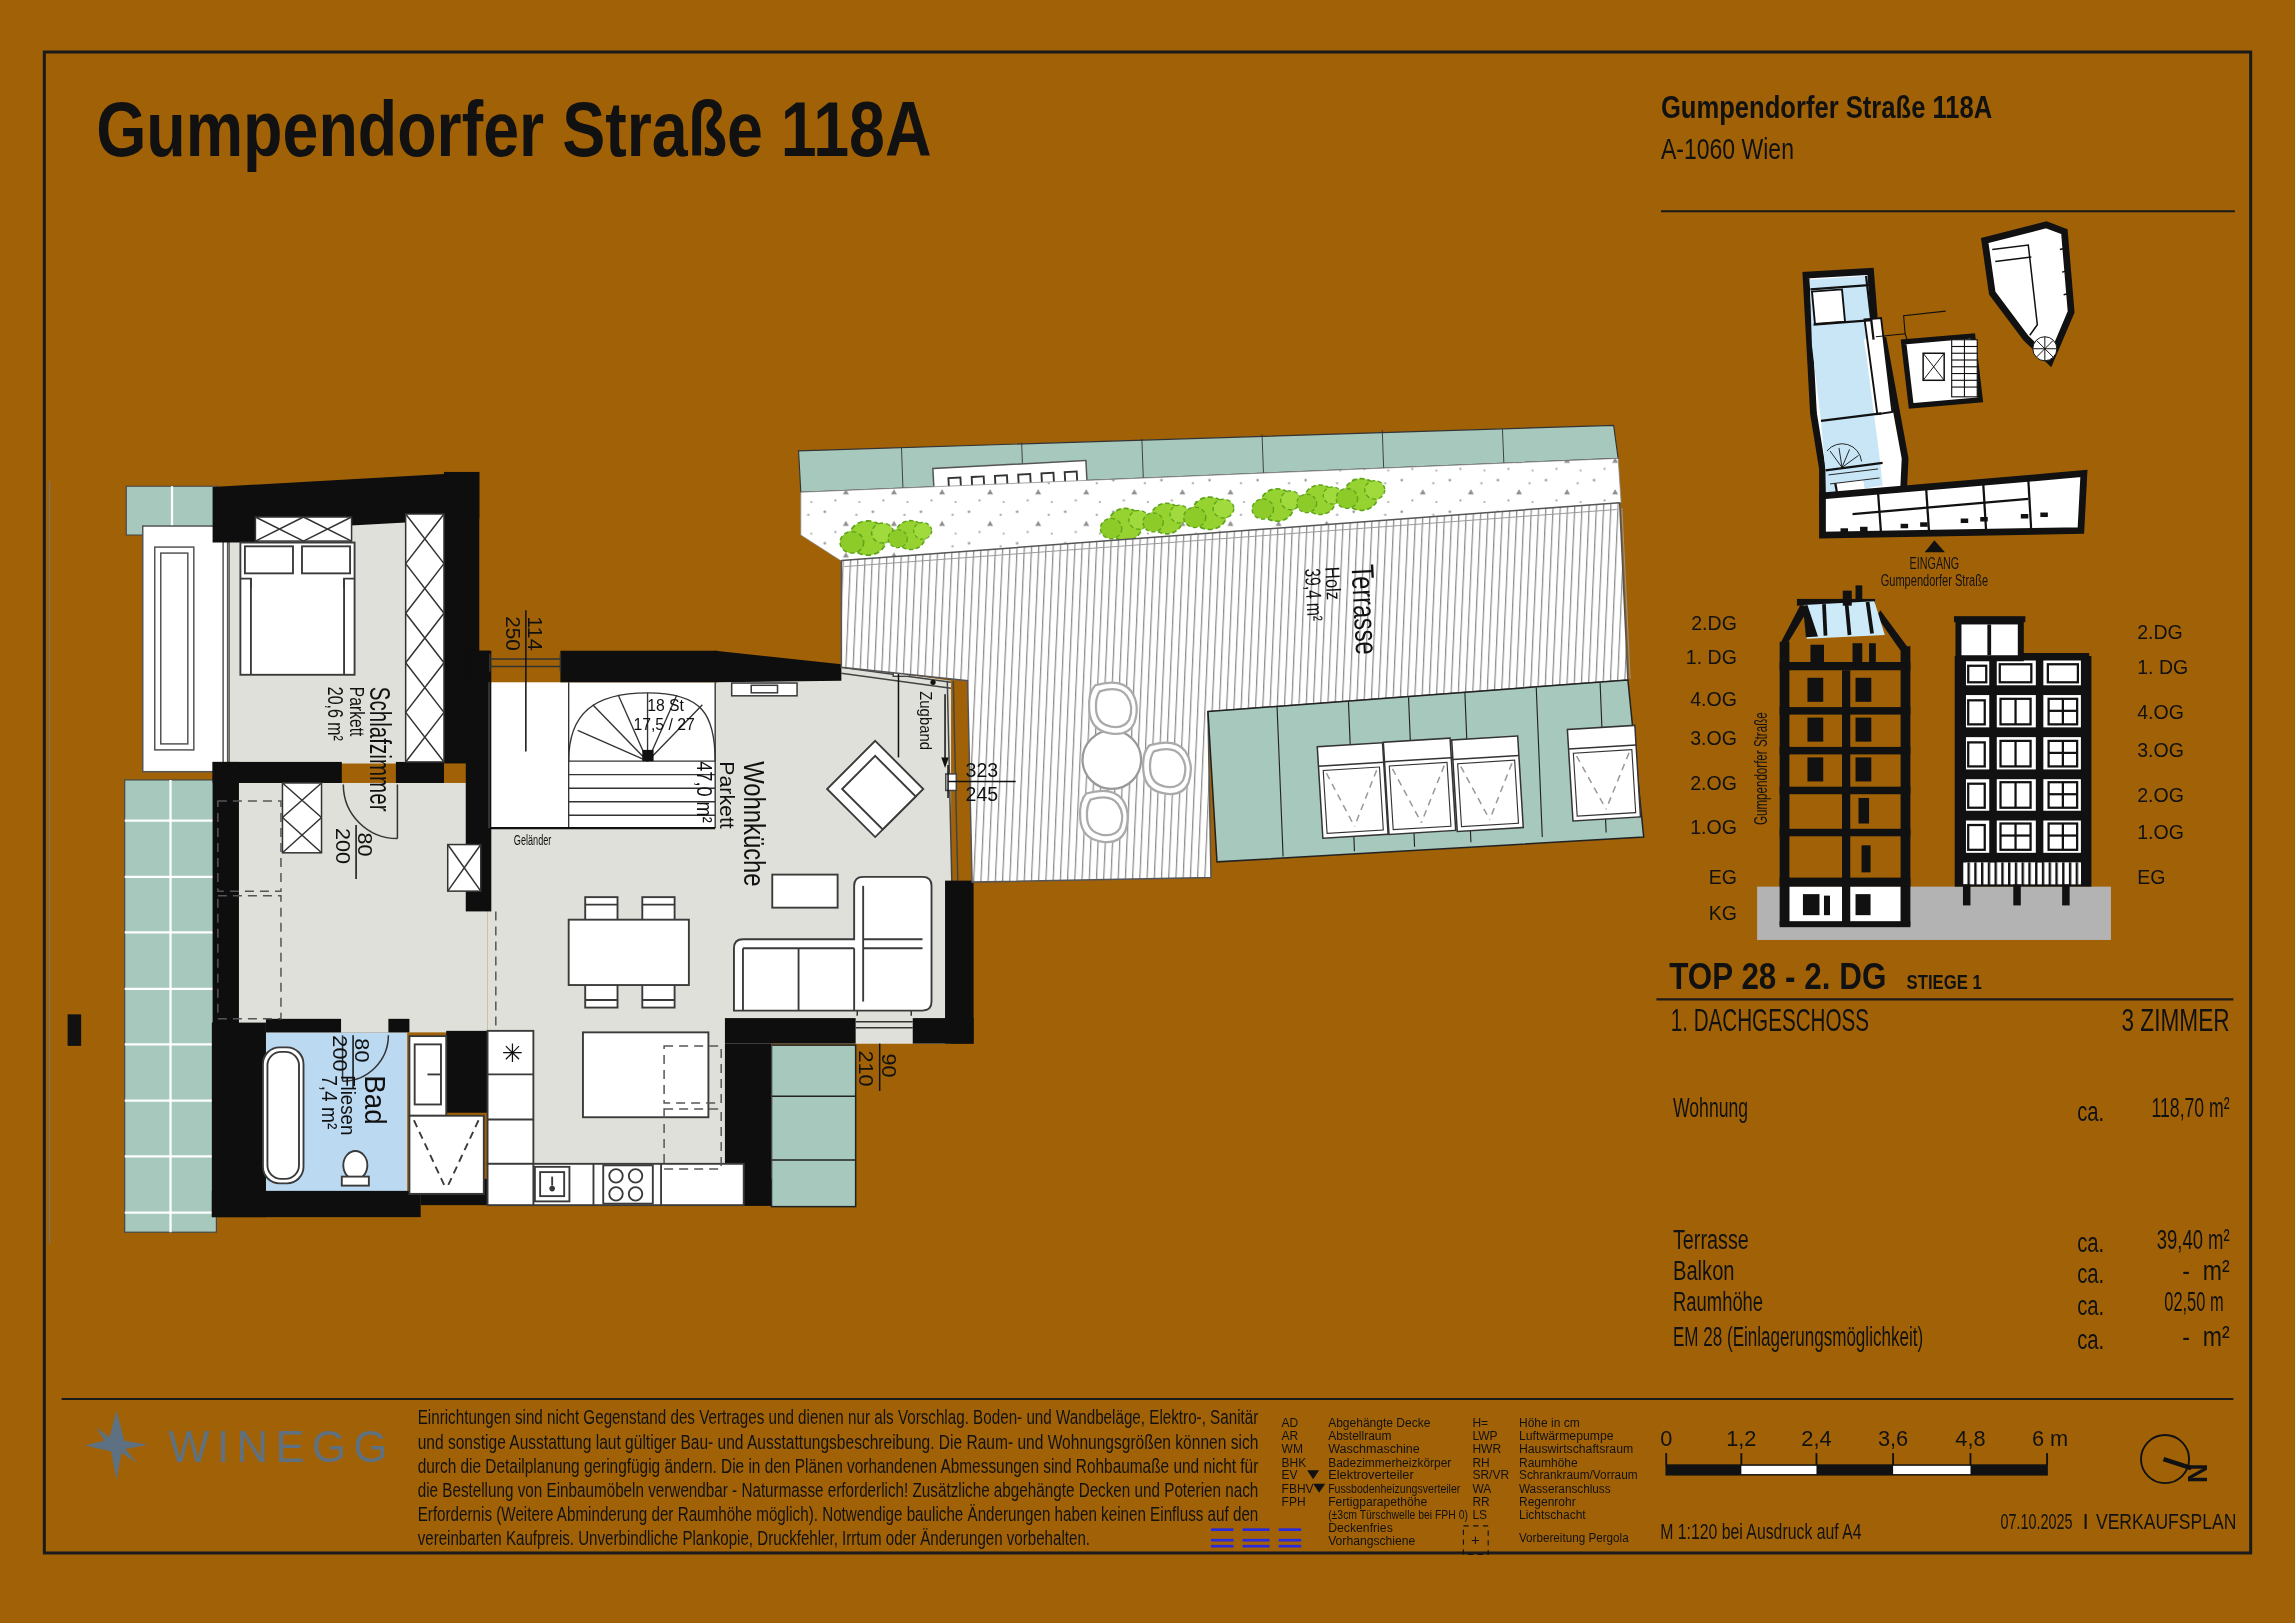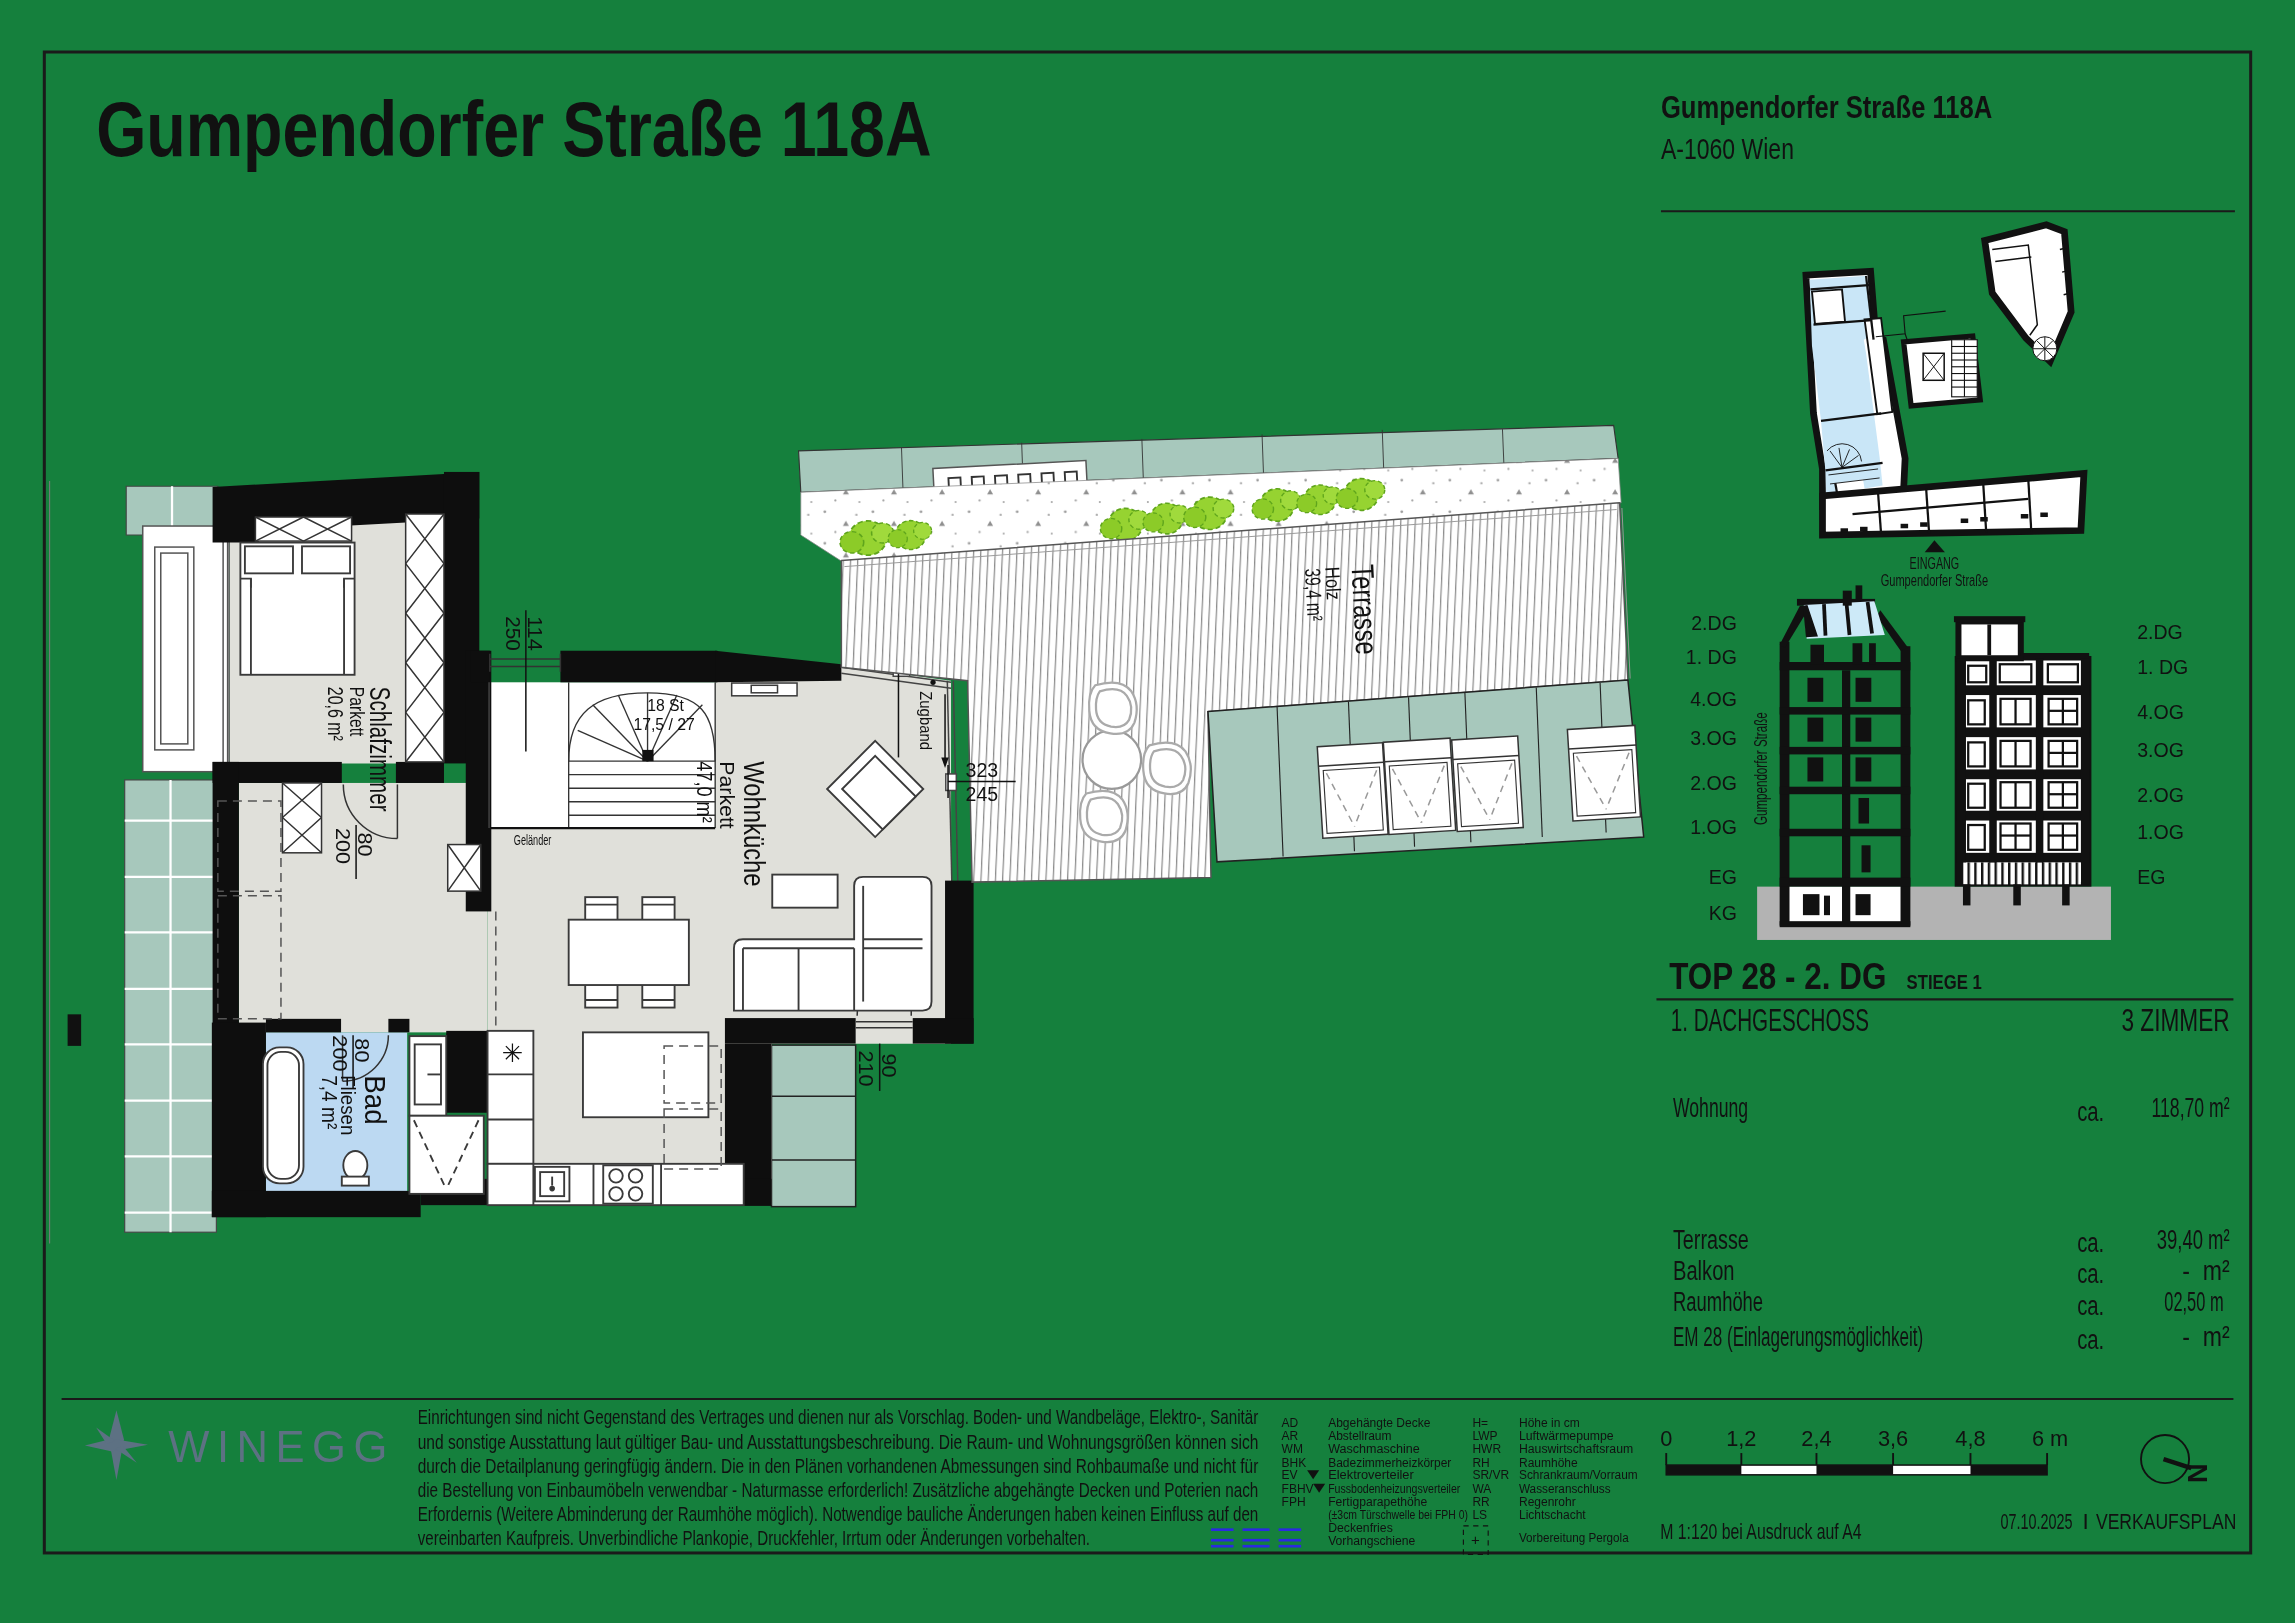--- a/index.html
+++ b/index.html
@@ -1,16 +1,16 @@
 <!DOCTYPE html>
 <html style="font-size:12px"><head>
 <meta charset="utf-8">
 <style>
 html,body{margin:0;padding:0;background:#ffffff;}
-#page{position:relative;width:2295px;height:1623px;background:#15803d;overflow:hidden;}
+#page{position:relative;width:2295px;height:1623px;background:#a16207;overflow:hidden;}
 svg{position:absolute;left:0;top:0;}
 text{font-family:"Liberation Sans",sans-serif;}
 </style>
 </head>
 <body>
 <div id="page">
 <svg width="2295" height="1623" viewBox="0 0 3055 2160" fill="#111">
 <defs>
 <pattern id="deckhatch" width="9.6" height="12" patternUnits="userSpaceOnUse" patternTransform="rotate(2.5)">
  <rect width="9.6" height="12" fill="#ffffff"></rect>

